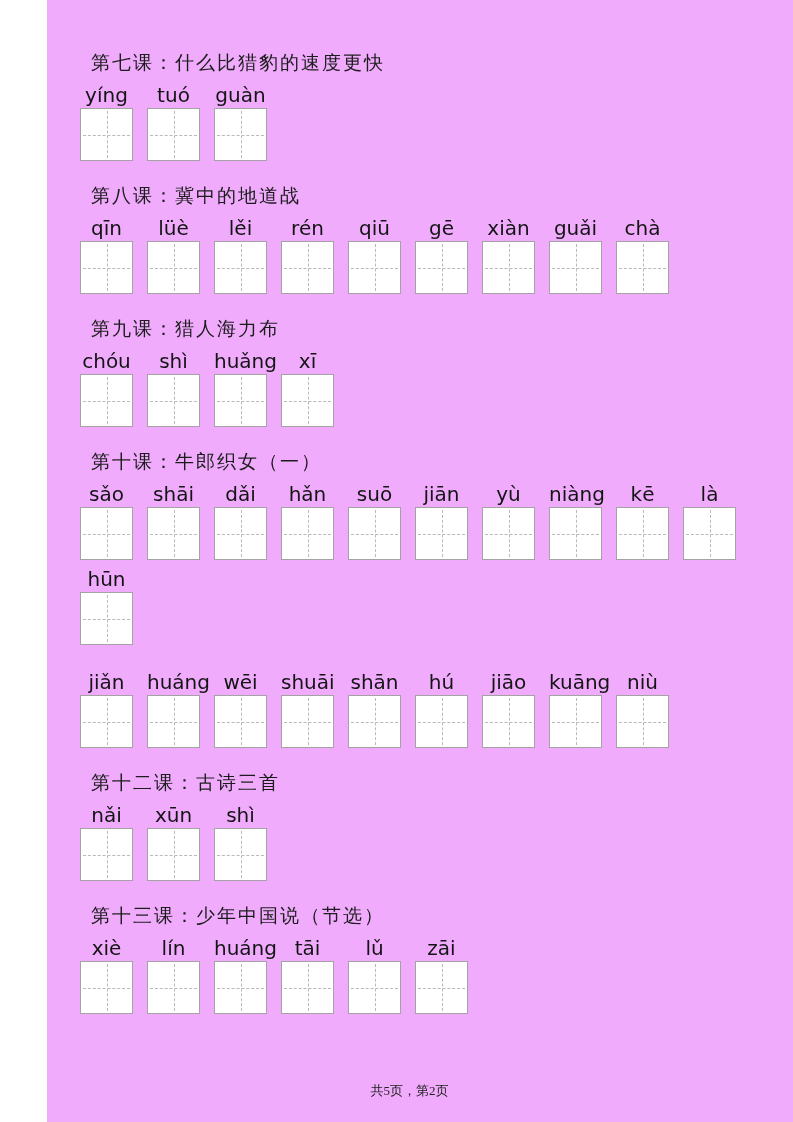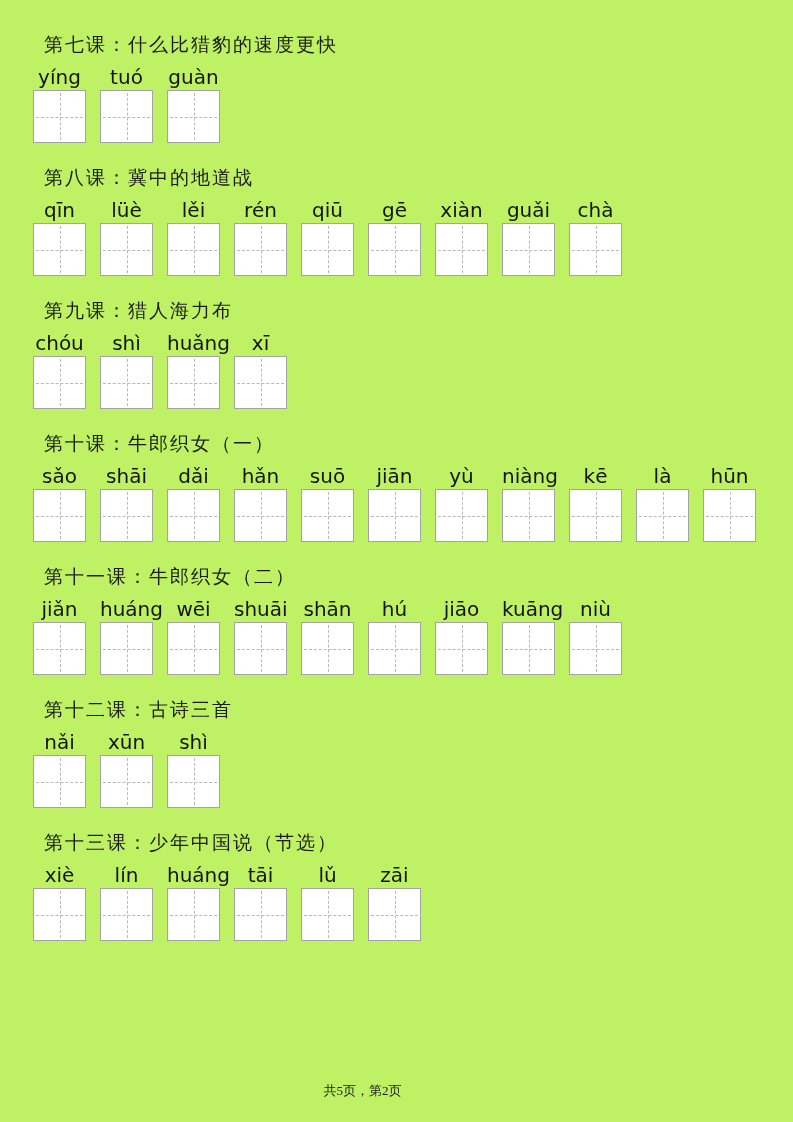--- a/index.html
+++ b/index.html
@@ -10,23 +10,24 @@
   body {
     width: 793px;
     height: 1122px;
     position: relative;
     overflow: hidden;
     font-family: "DejaVu Sans", sans-serif;
   }
   .page {
     position: absolute;
     inset: 0;
-    background: #bef264;
-    padding: 34px 30px 0 33px;
+    background: #f0abfc;
+    padding: 52px 30px 0 33px;
     box-sizing: border-box;
+    margin-left: 47px;
   }
   .lesson {
     margin-bottom: 24px;
   }
   .lesson-title {
     margin: 0 0 8px 11px;
     font-family: "Liberation Serif", "DejaVu Serif", serif;
     font-size: 19px;
     line-height: 22px;
     font-weight: 500;
@@ -215,21 +216,20 @@
             <div class="pinyin">là</div>
             <div class="tianzige"></div>
           </div>
           <div class="cell">
             <div class="pinyin">hūn</div>
             <div class="tianzige"></div>
           </div>
         </div>
       </section>
       <section class="lesson">
-        <h2 class="lesson-title">第十一课：牛郎织女（二）</h2>
         <div class="grid-row">
           <div class="cell">
             <div class="pinyin">jiǎn</div>
             <div class="tianzige"></div>
           </div>
           <div class="cell">
             <div class="pinyin">huáng</div>
             <div class="tianzige"></div>
           </div>
           <div class="cell">

